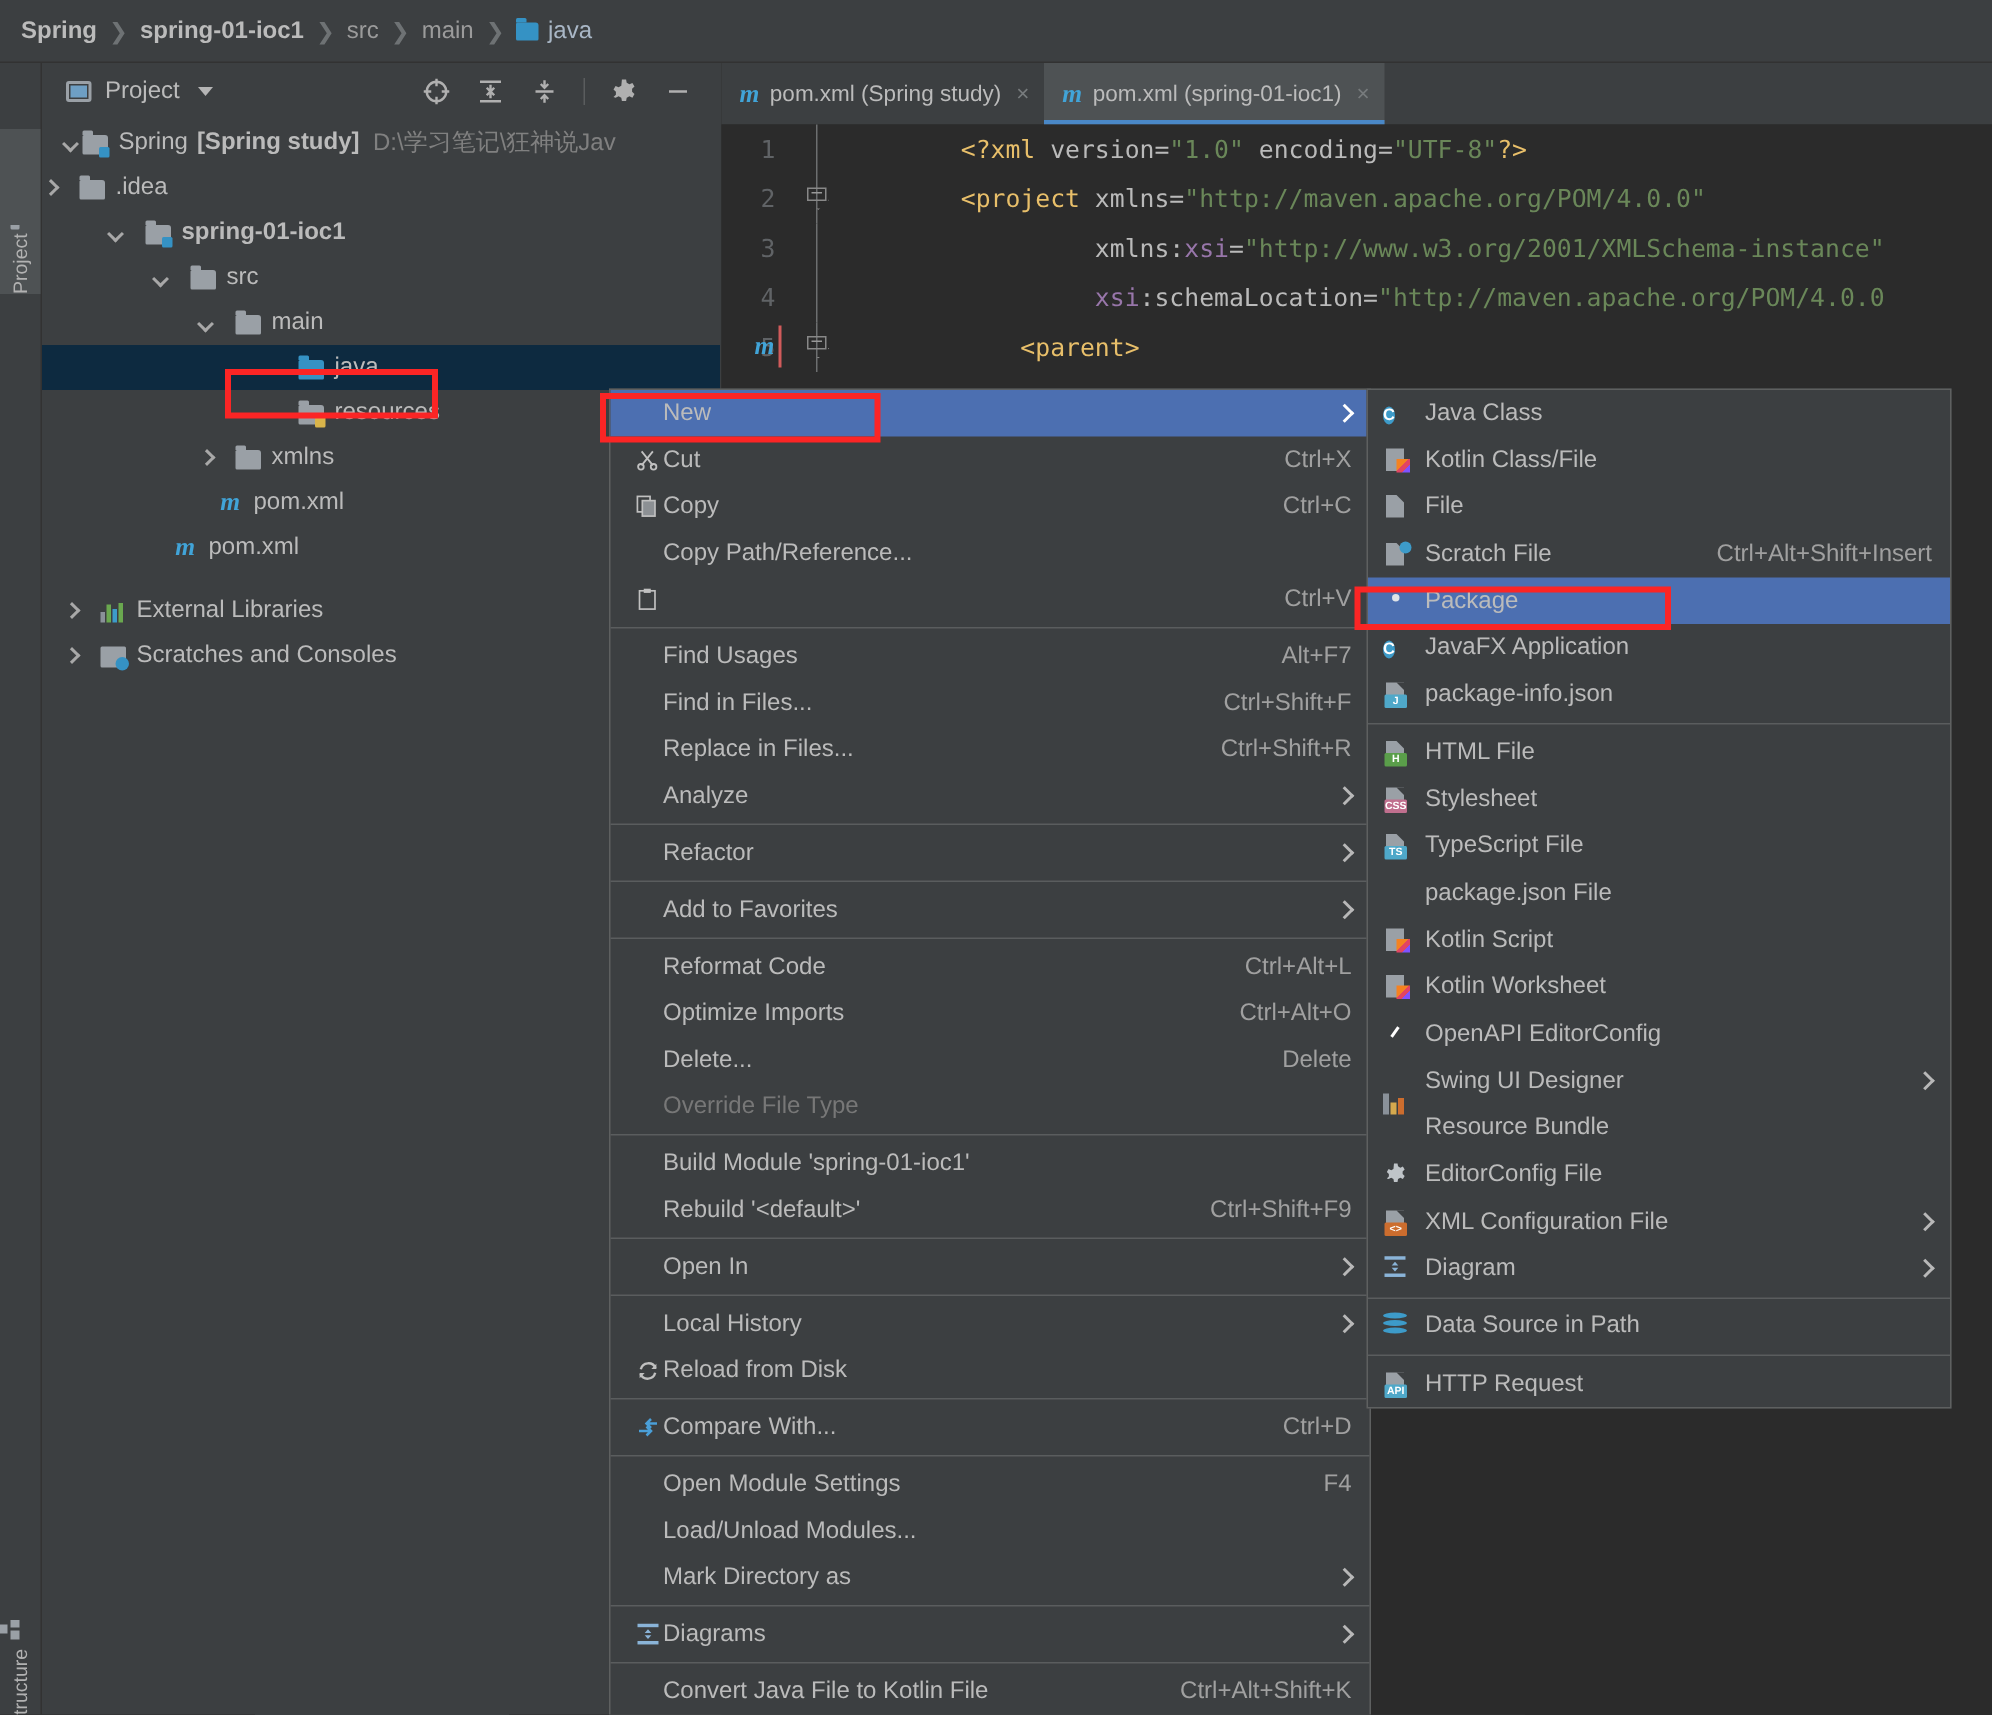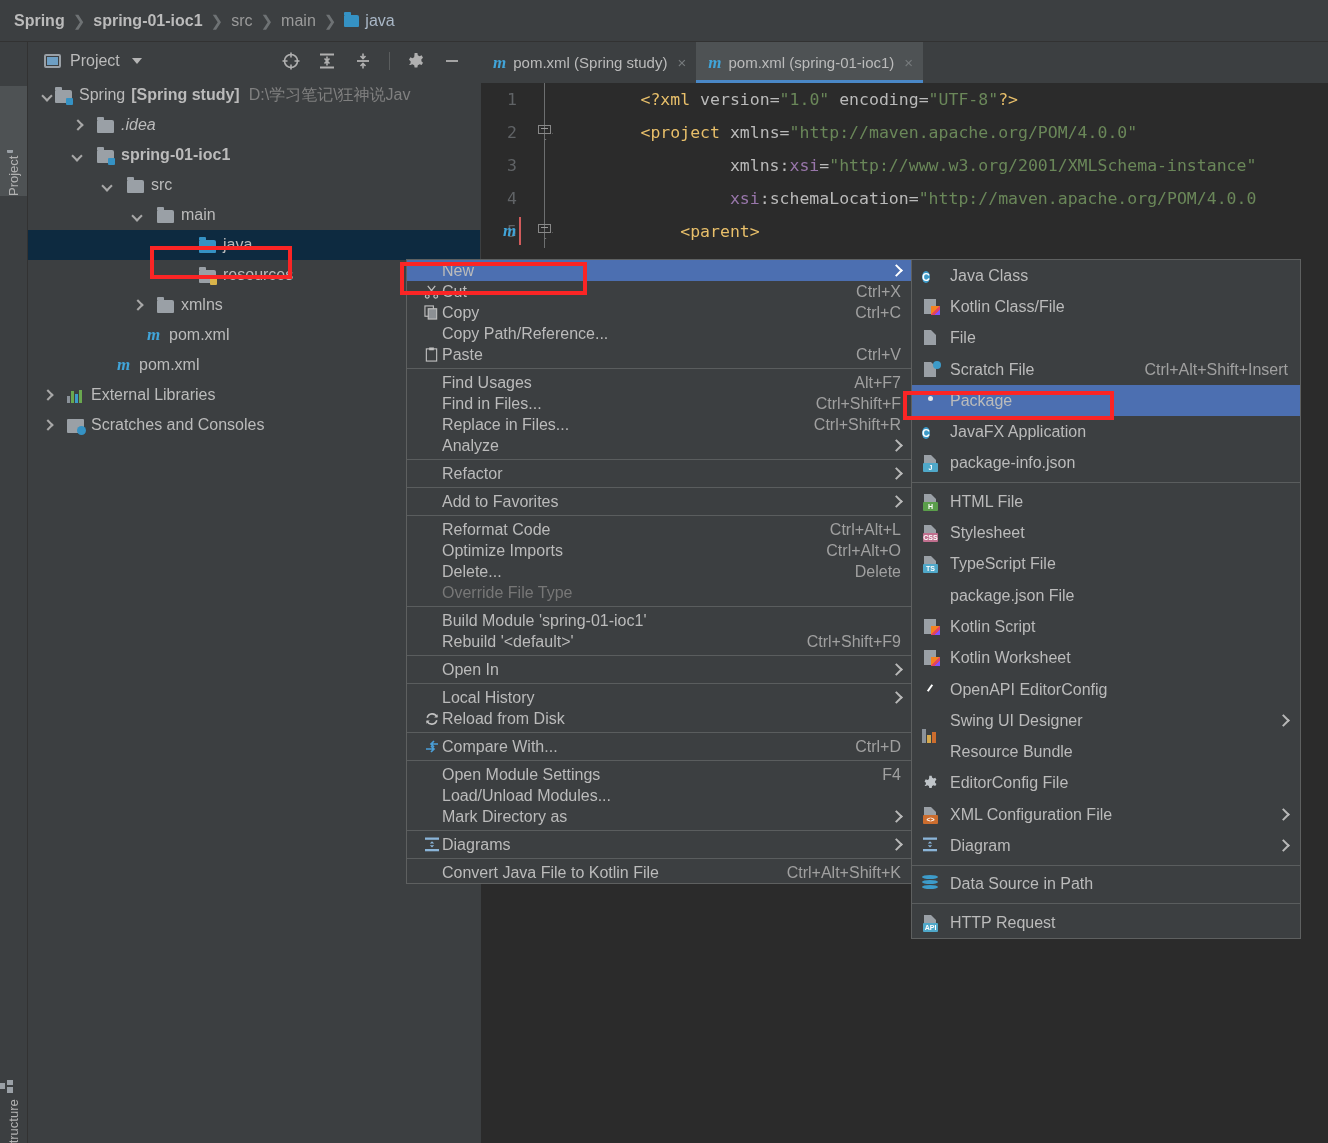--- a/index.html
+++ b/index.html
@@ -93,21 +93,21 @@
   .k-attr{color:#bababa;}
   .k-str{color:#6a8759;}
   .k-ns{color:#9876aa;}
   .k-pi{color:#e8bf6a;}
   
   #ctxmenu{
     position:absolute;left:406px;top:259px;width:508px;
     background:#3c3f41;border:1px solid #5e6060;box-sizing:border-box;
     font-size:16px;color:#bbbbbb;
   }
-  .mi{height:21px;display:flex;align-items:center;padding:0 12px 0 14px;box-sizing:border-box;position:relative;}
+  .mi{height:31px;display:flex;align-items:center;padding:0 12px 0 14px;box-sizing:border-box;position:relative;}
   .mi.hl{background:#4c6fb1;}
   .mi.dis{color:#777777;}
   .mi .mico{width:21px;flex:none;display:flex;align-items:center;justify-content:center;}
   .mi .mtext{flex:1;}
   .mi .macc{color:#a0a0a0;margin-left:auto;padding-left:22px;}
   .mi .sub{margin-left:10px;}
   .chev{width:0;height:0;position:relative;}
   .chev:after{content:"";position:absolute;right:0;top:-5px;width:7px;height:7px;border-right:2px solid #b8b8b8;border-top:2px solid #b8b8b8;transform:rotate(45deg);}
   .mi.hl .chev:after{border-color:#ffffff;}
   .msep{height:1px;background:#5a5d5e;margin:3px 0;}
@@ -218,21 +218,21 @@
     <div class="row" style="padding-left:14px;">
       <span class="arrow down"></span>
       <span class="ico folder">
           <span class="badge"></span>
         </span>
       <span class="label">Spring</span>
       <span class="label bold" style="margin-left:6px">[Spring study]</span>
       <span class="label path">D:\学习笔记\狂神说Jav</span>
     </div>
 
-    <div class="row" style="padding-left:44px;font-style:italic;">
+    <div class="row" style="">
       <span class="arrow right"></span>
       <span class="ico folder" style="margin-left:12px"></span>
       <span class="label">.idea</span>
     </div>
 
     <div class="row" style="padding-left:44px;">
       <span class="arrow down"></span>
       <span class="ico folder" style="margin-left:12px">
           <span class="badge"></span>
         </span>
@@ -272,21 +272,21 @@
     <div class="row" style="padding-left:117px;">
       <span class="ico maven">m</span>
       <span class="label">pom.xml</span>
     </div>
 
     <div class="row" style="padding-left:87px;">
       <span class="ico maven">m</span>
       <span class="label">pom.xml</span>
     </div>
 
-    <div class="row" style="padding-left:14px;">
+    <div class="row" style="padding-left:14px;margin-top:12px;">
       <span class="arrow right"></span>
       <span class="ico lib" style="margin-left:12px">
         <i style="height:7px;background:#8a9199"></i>
           <i style="height:12px;background:#6aa84f"></i>
           <i style="height:9px;background:#3d9bc9"></i>
           <i style="height:13px;background:#6aa84f"></i>
       </span>
       <span class="label">External Libraries</span>
     </div>
 
@@ -390,21 +390,20 @@
     <span class="mico"></span>
     <span class="mtext">Copy Path/Reference...</span>
   </div>
   <div class="mi">
     <span class="mico">
       <svg width="15" height="15" viewBox="0 0 16 16">
           <rect x="2.5" y="2" width="11" height="13" fill="none" stroke="#c0c0c0" stroke-width="1.2"></rect>
           <rect x="5.5" y="0.5" width="5" height="3" fill="#c0c0c0"></rect>
         </svg>
     </span>
-    <span class="mtext">Paste</span>
     <span class="macc">Ctrl+V</span>
   </div>
 
   <div class="msep"></div>
 
   <div class="mi">
     <span class="mico"></span>
     <span class="mtext">Find Usages</span>
     <span class="macc">Alt+F7</span>
   </div>

